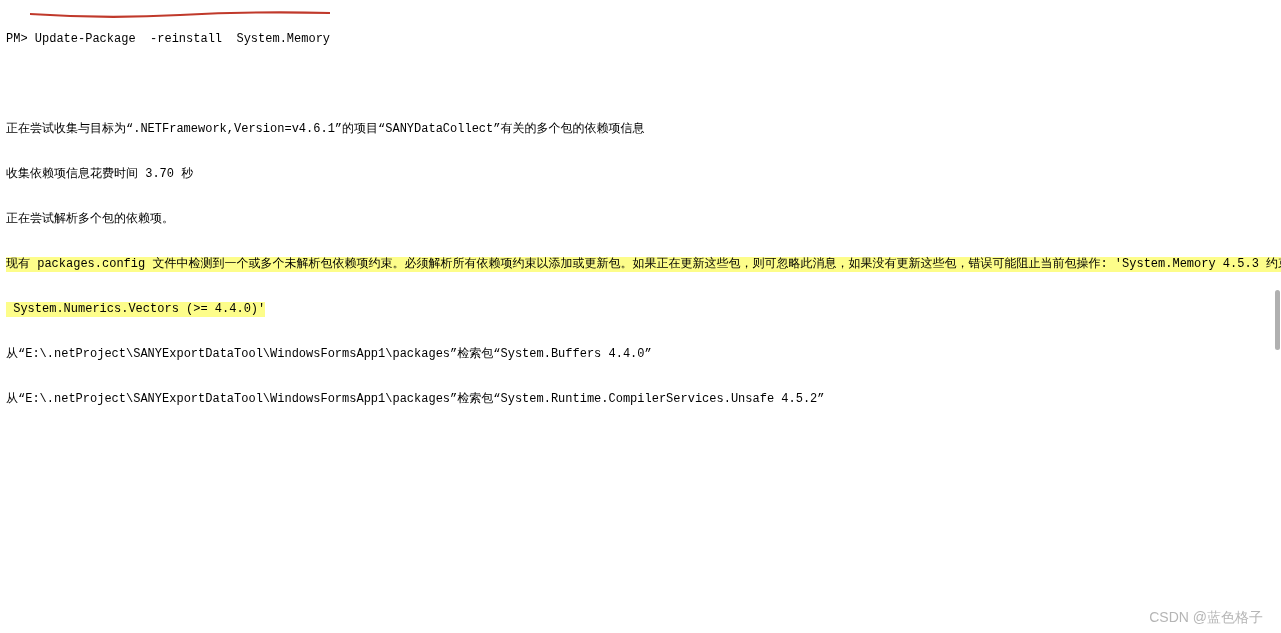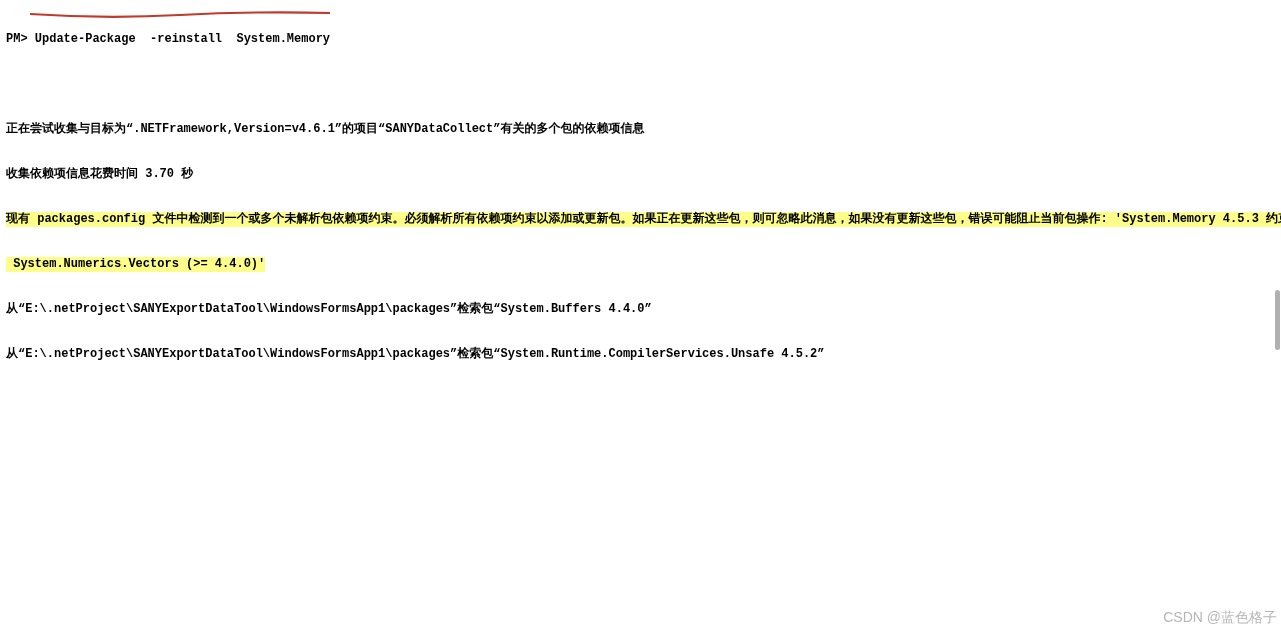--- a/index.html
+++ b/index.html
@@ -14,41 +14,40 @@
     color: #000;
     overflow: hidden;
     position: relative;
   }
   .console {
     padding: 2px 6px;
     white-space: pre;
   }
   .line {
     white-space: pre;
-    font-weight: bold;
   }
   .hl {
     background: #fdfd8a;
     display: inline-block;
   }
   .underline-annot {
     position: absolute;
     left: 30px;
     top: 11px;
     width: 300px;
     height: 10px;
     pointer-events: none;
   }
   .underline-annot svg {
     width: 100%;
     height: 100%;
   }
   .watermark {
     position: absolute;
-    right: 4px;
+    right: 18px;
     bottom: 8px;
     font-family: "Microsoft YaHei", sans-serif;
     font-size: 14px;
     color: rgba(120,120,120,0.55);
     pointer-events: none;
   }
   .scrollbar-track {
     position: absolute;
     top: 0;
     right: 0;
@@ -70,20 +69,21 @@
   }
 </style>
 </head>
 <body>
 
 <div class="console">
   <div class="line">PM&gt; Update-Package  -reinstall  System.Memory</div>
   <div class="spacer"></div>
   <div class="line">正在尝试收集与目标为“.NETFramework,Version=v4.6.1”的项目“SANYDataCollect”有关的多个包的依赖项信息</div>
   <div class="line">收集依赖项信息花费时间 3.70 秒</div>
+  <div class="line">正在尝试解析多个包的依赖项。</div>
   <div class="line"><span class="hl">现有 packages.config 文件中检测到一个或多个未解析包依赖项约束。必须解析所有依赖项约束以添加或更新包。如果正在更新这些包，则可忽略此消息，如果没有更新这些包，错误可能阻止当前包操作: 'System.Memory 4.5.3 约束:</span></div>
   <div class="line"><span class="hl"> System.Numerics.Vectors (&gt;= 4.4.0)'</span></div>
   <div class="line">从“E:\.netProject\SANYExportDataTool\WindowsFormsApp1\packages”检索包“System.Buffers 4.4.0”</div>
   <div class="line">从“E:\.netProject\SANYExportDataTool\WindowsFormsApp1\packages”检索包“System.Runtime.CompilerServices.Unsafe 4.5.2”</div>
   
   
   
   
   
   

